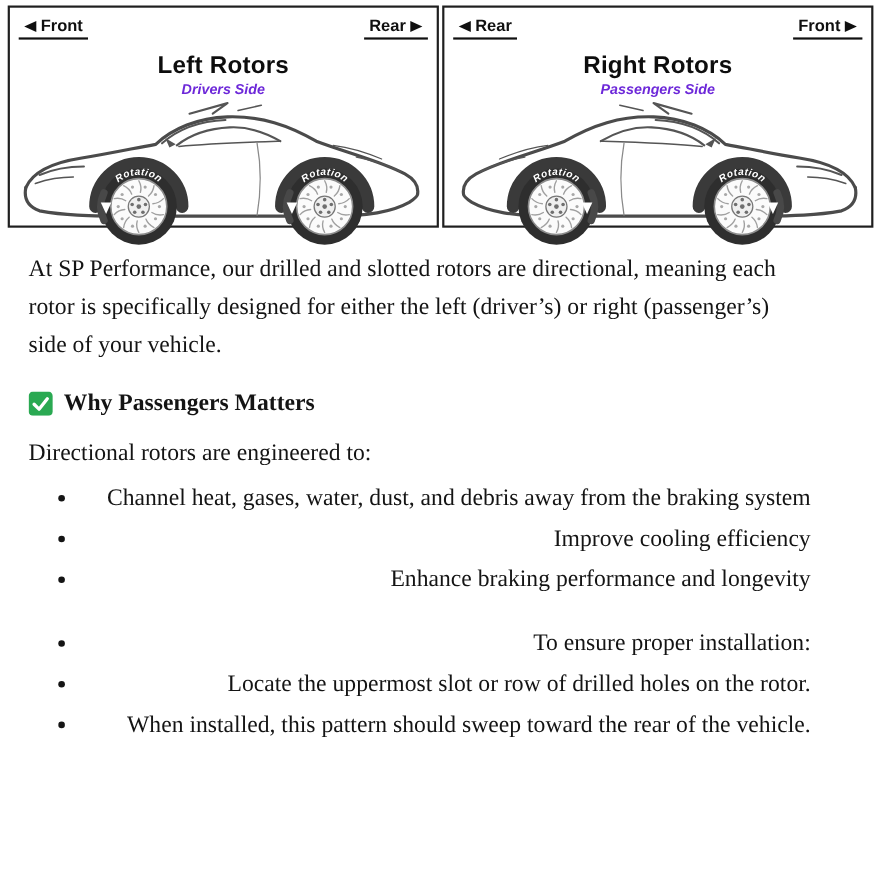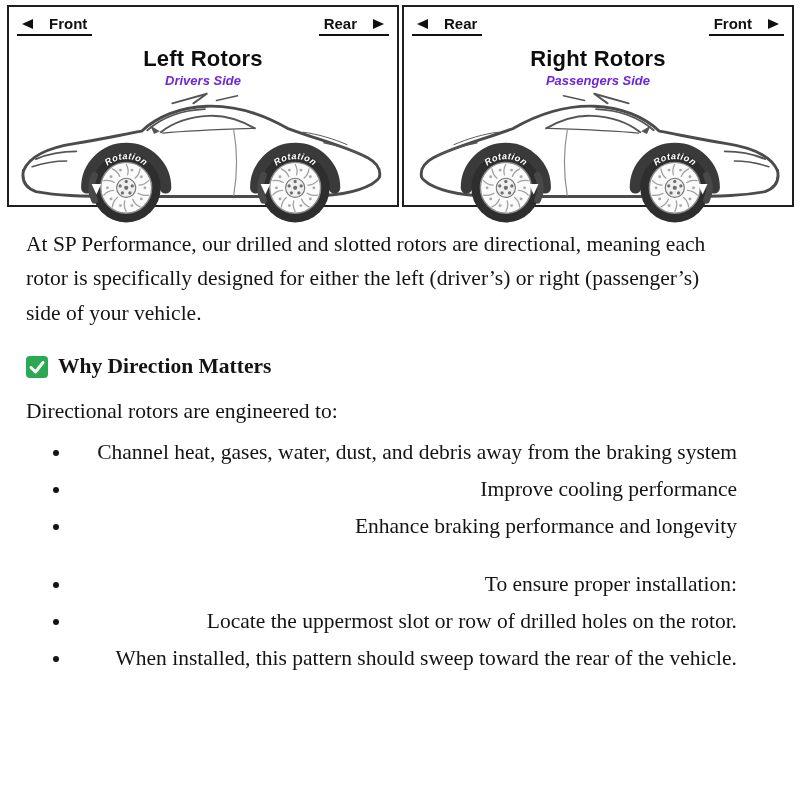--- a/index.html
+++ b/index.html
@@ -2,21 +2,21 @@
 <html><head>
 <meta charset="utf-8">
 <style>
   html,body{margin:0;padding:0;background:#fff;}
   .page{width:800px;height:800px;background:#fff;overflow:hidden;position:relative;}
 
   
   .diagram{display:flex;gap:3px;padding:5px 6px 0 7px;}
   .panel{flex:1 1 0;border:2px solid #1f1f1f;background:#fff;height:202px;box-sizing:border-box;}
   .panel-header{display:grid;grid-template-columns:1fr auto 1fr;align-items:start;padding:6px 8px 0;}
-  .dir{display:flex;align-items:center;gap:16px;border-bottom:2.5px solid #101010;padding:0 5px 2px;font:bold 15px "Liberation Sans",sans-serif;color:#101010;margin-top:2px;}
+  .dir{display:flex;align-items:center;gap:4px;border-bottom:2.5px solid #101010;padding:0 5px 2px;font:bold 15px "Liberation Sans",sans-serif;color:#101010;margin-top:2px;}
   .dir.left{justify-self:start;}
   .dir.right{justify-self:end;}
   .tri{width:0;height:0;border-top:5px solid transparent;border-bottom:5px solid transparent;display:inline-block;}
   .tri-left{border-right:11px solid #101010;}
   .tri-right{border-left:11px solid #101010;}
   .titles{text-align:center;margin-top:33px;}
   .panel-title{font:800 22px "Liberation Sans",sans-serif;color:#0d0d0d;letter-spacing:.2px;}
   .panel-subtitle{font:bold italic 13px "Liberation Sans",sans-serif;color:#6d28d9;margin-top:1px;}
   svg.car{display:block;width:100%;height:144px;}
   .rot-text{font:italic 700 9.5px "Liberation Sans",sans-serif;fill:#ffffff;letter-spacing:.5px;}
@@ -169,28 +169,28 @@
 
     <p class="intro">At SP Performance, our drilled and slotted rotors are directional, meaning each rotor is specifically designed for either the left (driver’s) or right (passenger’s) side of your vehicle.</p>
 
     <div class="heading h-bold">
       <span class="icn">
         <svg width="22" height="22" viewBox="0 0 22 22">
           <rect width="22" height="22" rx="4" fill="#2aa952"></rect>
           <path d="M5 11.5 L9.5 16 L17 6.5" stroke="#fff" stroke-width="3" fill="none" stroke-linecap="round" stroke-linejoin="round"></path>
         </svg>
       </span>
-      <span>Why Direction Matters</span>
+      <span>Why Passengers Matters</span>
     </div>
 
     <p class="lead">Directional rotors are engineered to:</p>
 
     <ul class="blist">
       <li>Channel heat, gases, water, dust, and debris away from the braking system</li>
-      <li>Improve cooling performance</li>
+      <li>Improve cooling efficiency</li>
       <li>Enhance braking performance and longevity</li>
     </ul>
 
 
     <ul class="blist">
       <li>To ensure proper installation:</li>
       <li>Locate the uppermost slot or row of drilled holes on the rotor.</li>
       <li>When installed, this pattern should sweep toward the rear of the vehicle.</li>
     </ul>
 

